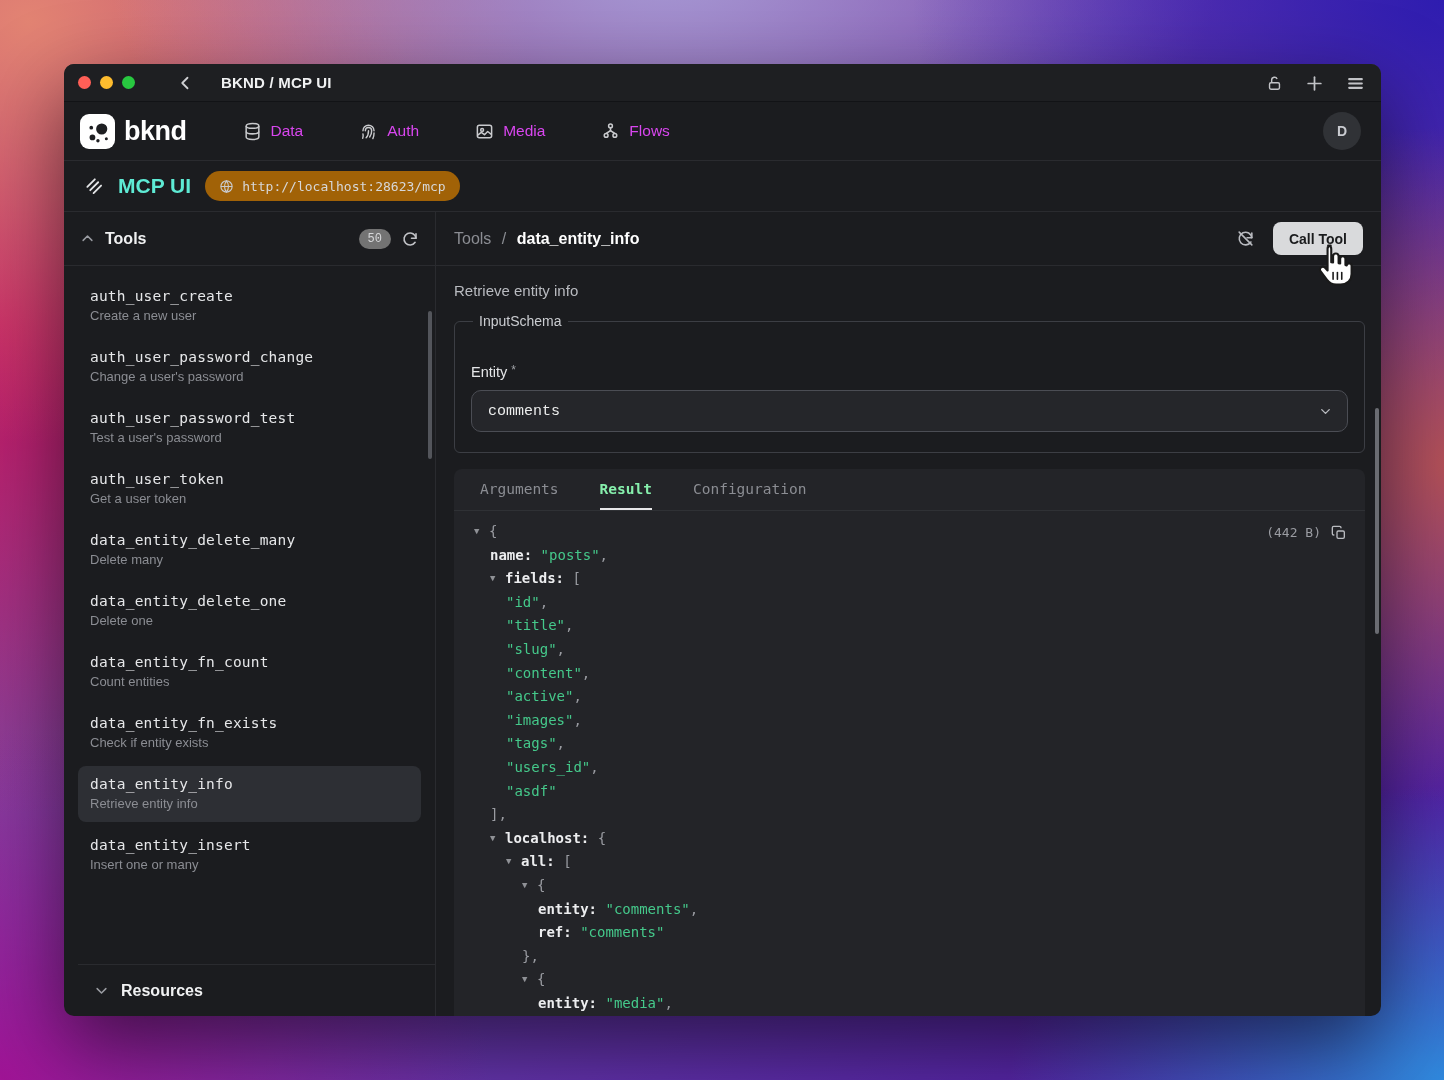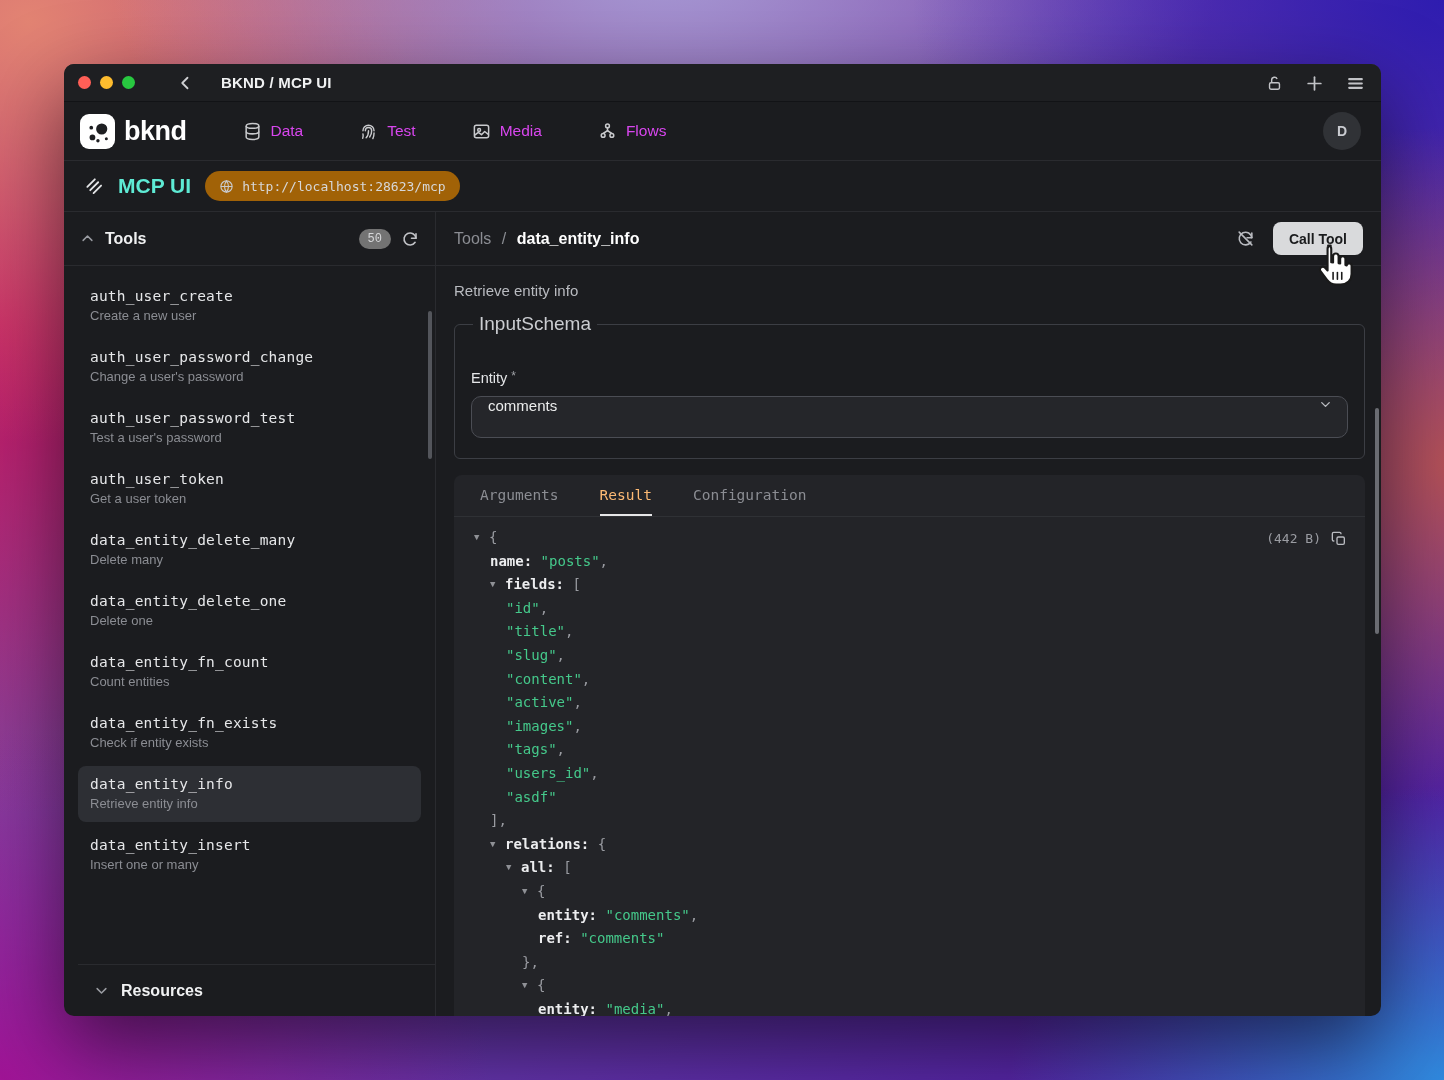--- a/index.html
+++ b/index.html
@@ -68,31 +68,31 @@
   .main-header { height:54px; border-bottom:1px solid #2a2b2f; display:flex; align-items:center; padding:0 18px; }
   .breadcrumb { font-size:16px; }
   .bc-section { color:#8b8d93; } .bc-sep { color:#8b8d93; margin:0 6px; }
   .bc-current { color:#fff; font-weight:700; }
   .mh-right { margin-left:auto; display:flex; align-items:center; gap:18px; }
   .call-btn { background:#d9dadc; color:#1a1b1d; border:none; border-radius:8px; height:33px; padding:0 16px;
     font-size:14px; font-weight:600; font-family:"Liberation Sans", sans-serif; cursor:pointer; }
   .main-body { flex:1; padding:16px 16px 0 18px; display:flex; flex-direction:column; overflow:hidden; }
   .tool-description { font-size:15px; color:#b9bbc0; }
   fieldset.schema { margin-top:14px; border:1px solid #3c3e44; border-radius:6px; padding:10px 16px 20px 16px; }
-  fieldset.schema legend { font-size:19px; color:#cbcdd1; padding:0 6px; margin-left:2px; }
+  fieldset.schema legend { font-size:14px; color:#cbcdd1; padding:0 6px; margin-left:2px; }
   .field-label { font-size:14.5px; color:#e5e6e8; margin-top:24px; }
   .req { color:#9fa1a6; font-size:12px; margin-left:4px; vertical-align:3px; }
   .select { margin-top:10px; position:relative; height:42px; background:#25262a; border:1px solid #4b4d54;
-    border-radius:10px; display:flex; align-items:flex-start; padding:0 16px; font-size:15px; color:#eceded; cursor:pointer; }
+    border-radius:10px; display:flex; align-items:center; padding:0 16px; font-size:15px; color:#eceded; cursor:pointer;font-family:Liberation Mono, monospace; }
   .select .chev { position:absolute; right:14px; color:#b9bbc0; display:flex; }
   .result-panel { margin-top:16px; background:#232428; border-radius:8px 8px 0 0; flex:1; display:flex; flex-direction:column; overflow:hidden; }
   .tabs { display:flex; gap:41px; padding:0 26px; height:42px; border-bottom:1px solid #2f3135; }
   .tab { font-family:"DejaVu Sans Mono", monospace; font-size:14.5px; color:#8b8d93; display:flex; align-items:center;
     border-bottom:2px solid transparent; cursor:pointer; }
-  .tab.active { color:#fdba74; font-weight:400; border-bottom-color:#e6e6e8; }
+  .tab.active { color:#86efac; font-weight:700; border-bottom-color:#e6e6e8; }
   .json-view { position:relative; flex:1; padding:9px 20px 0 14px; overflow:hidden;
     font-family:"DejaVu Sans Mono", monospace; font-size:14px; line-height:23.6px; }
   .json-meta { position:absolute; top:10px; right:18px; display:flex; align-items:center; gap:10px; color:#9a9ca2; font-size:13px; }
   .json-line { white-space:pre; }
   .tri { display:inline-block; width:15px; font-size:9px; color:#8f9196; vertical-align:2px; }
   .jk { color:#ecedef; font-weight:700; }
   .js { color:#45c98b; }
   .jp { color:#9a9ca2; }
   .main-scrollthumb { position:absolute; right:2px; top:196px; width:4px; height:226px; background:#6a6c72; border-radius:2px; z-index:5; }
   .cursor { position:absolute; left:1313px; top:243px; width:42px; height:46px; z-index:50; pointer-events:none; }
@@ -165,21 +165,21 @@
         <div class="nav-item">
           <span class="ni-icon">
             <svg class="ic" width="19" height="19" viewBox="0 0 24 24" fill="none" stroke="currentColor" stroke-width="1.8" stroke-linecap="round">
               <path d="M5 11a7 7 0 0 1 14 0"></path>
               <path d="M8 11a4 4 0 0 1 8 0c0 3-1 6-2.5 8"></path>
               <path d="M12 11c0 4-1 7-3 9"></path>
               <path d="M5 15c.5 2 .3 4-.3 5.5"></path>
               <path d="M19 14c0 2.5-.5 5-1.5 7"></path>
             </svg>
           </span>
-          <span>Test</span>
+          <span>Auth</span>
         </div>
         <div class="nav-item">
           <span class="ni-icon">
             <svg class="ic" width="19" height="19" viewBox="0 0 24 24" fill="none" stroke="currentColor" stroke-width="1.9" stroke-linejoin="round">
               <rect x="3" y="4" width="18" height="16" rx="2.5"></rect>
               <circle cx="9" cy="10" r="1.8"></circle>
               <path d="M3 17l5-4 4 3 4-4 5 4"></path>
             </svg>
           </span>
           <span>Media</span>
@@ -351,21 +351,21 @@
               <div class="json-line" style="padding-left: 38px;"><span class="js">"id"</span><span class="jp">,</span></div>
               <div class="json-line" style="padding-left: 38px;"><span class="js">"title"</span><span class="jp">,</span></div>
               <div class="json-line" style="padding-left: 38px;"><span class="js">"slug"</span><span class="jp">,</span></div>
               <div class="json-line" style="padding-left: 38px;"><span class="js">"content"</span><span class="jp">,</span></div>
               <div class="json-line" style="padding-left: 38px;"><span class="js">"active"</span><span class="jp">,</span></div>
               <div class="json-line" style="padding-left: 38px;"><span class="js">"images"</span><span class="jp">,</span></div>
               <div class="json-line" style="padding-left: 38px;"><span class="js">"tags"</span><span class="jp">,</span></div>
               <div class="json-line" style="padding-left: 38px;"><span class="js">"users_id"</span><span class="jp">,</span></div>
               <div class="json-line" style="padding-left: 38px;"><span class="js">"asdf"</span></div>
               <div class="json-line" style="padding-left: 22px;"><span class="jp">],</span></div>
-              <div class="json-line" style="padding-left: 22px;"><span class="tri">▼</span><span class="jk">relations:</span><span class="jp"> </span><span class="jp">{</span></div>
+              <div class="json-line" style="padding-left: 22px;"><span class="tri">▼</span><span class="jk">localhost:</span><span class="jp"> </span><span class="jp">{</span></div>
               <div class="json-line" style="padding-left: 38px;"><span class="tri">▼</span><span class="jk">all:</span><span class="jp"> </span><span class="jp">[</span></div>
               <div class="json-line" style="padding-left: 54px;"><span class="tri">▼</span><span class="jp">{</span></div>
               <div class="json-line" style="padding-left: 70px;"><span class="jk">entity:</span><span class="jp"> </span><span class="js">"comments"</span><span class="jp">,</span></div>
               <div class="json-line" style="padding-left: 70px;"><span class="jk">ref:</span><span class="jp"> </span><span class="js">"comments"</span></div>
               <div class="json-line" style="padding-left: 54px;"><span class="jp">},</span></div>
               <div class="json-line" style="padding-left: 54px;"><span class="tri">▼</span><span class="jp">{</span></div>
               <div class="json-line" style="padding-left: 70px;"><span class="jk">entity:</span><span class="jp"> </span><span class="js">"media"</span><span class="jp">,</span></div>
               <div class="json-line" style="padding-left: 70px;"><span class="jk">ref:</span><span class="jp"> </span><span class="js">"images"</span></div>
             </div>
         </div>

